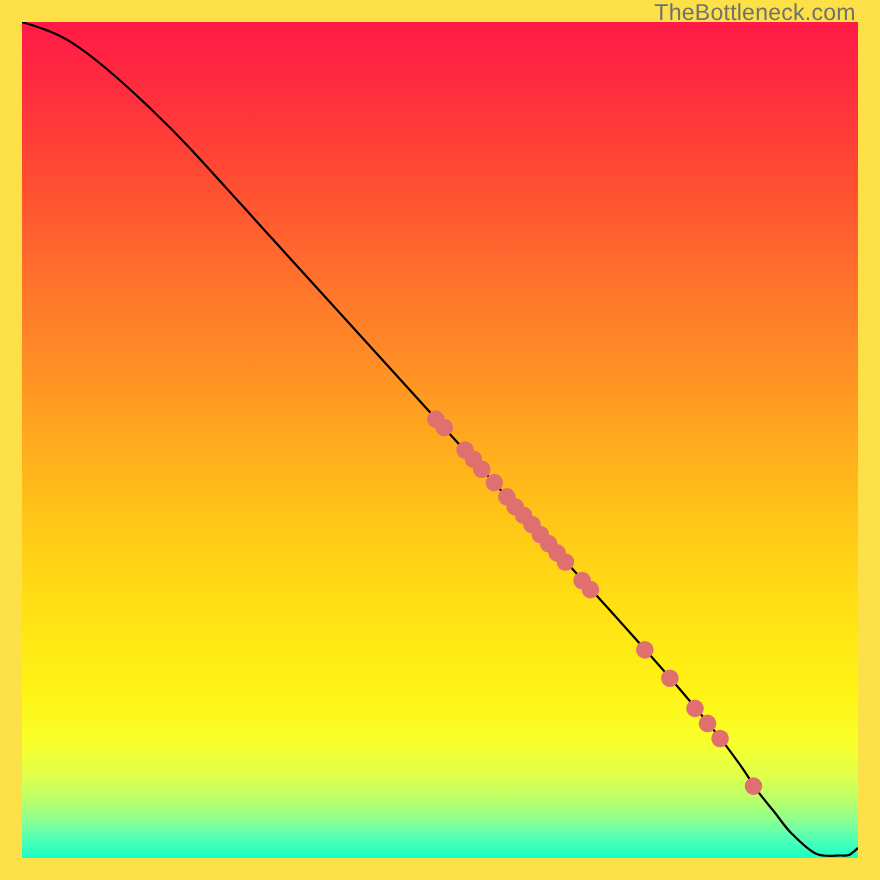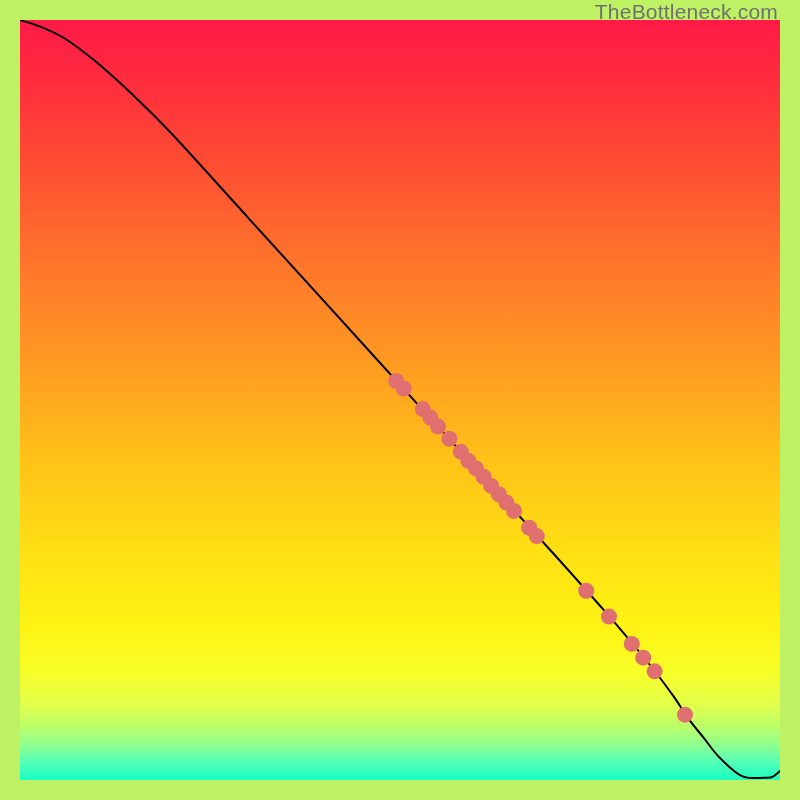--- a/index.html
+++ b/index.html
@@ -10,21 +10,21 @@
     height: 800px;
     overflow: hidden;
     font-family: Arial, Helvetica, sans-serif;
   }
   .frame {
     position: absolute;
     left: 0;
     top: 0;
     width: 800px;
     height: 800px;
-    background: #bef264;
+    background: #fde047;
   }
   .plot {
     position: absolute;
     left: 20px;
     top: 20px;
     width: 760px;
     height: 760px;
   }
   .watermark {
     position: absolute;

